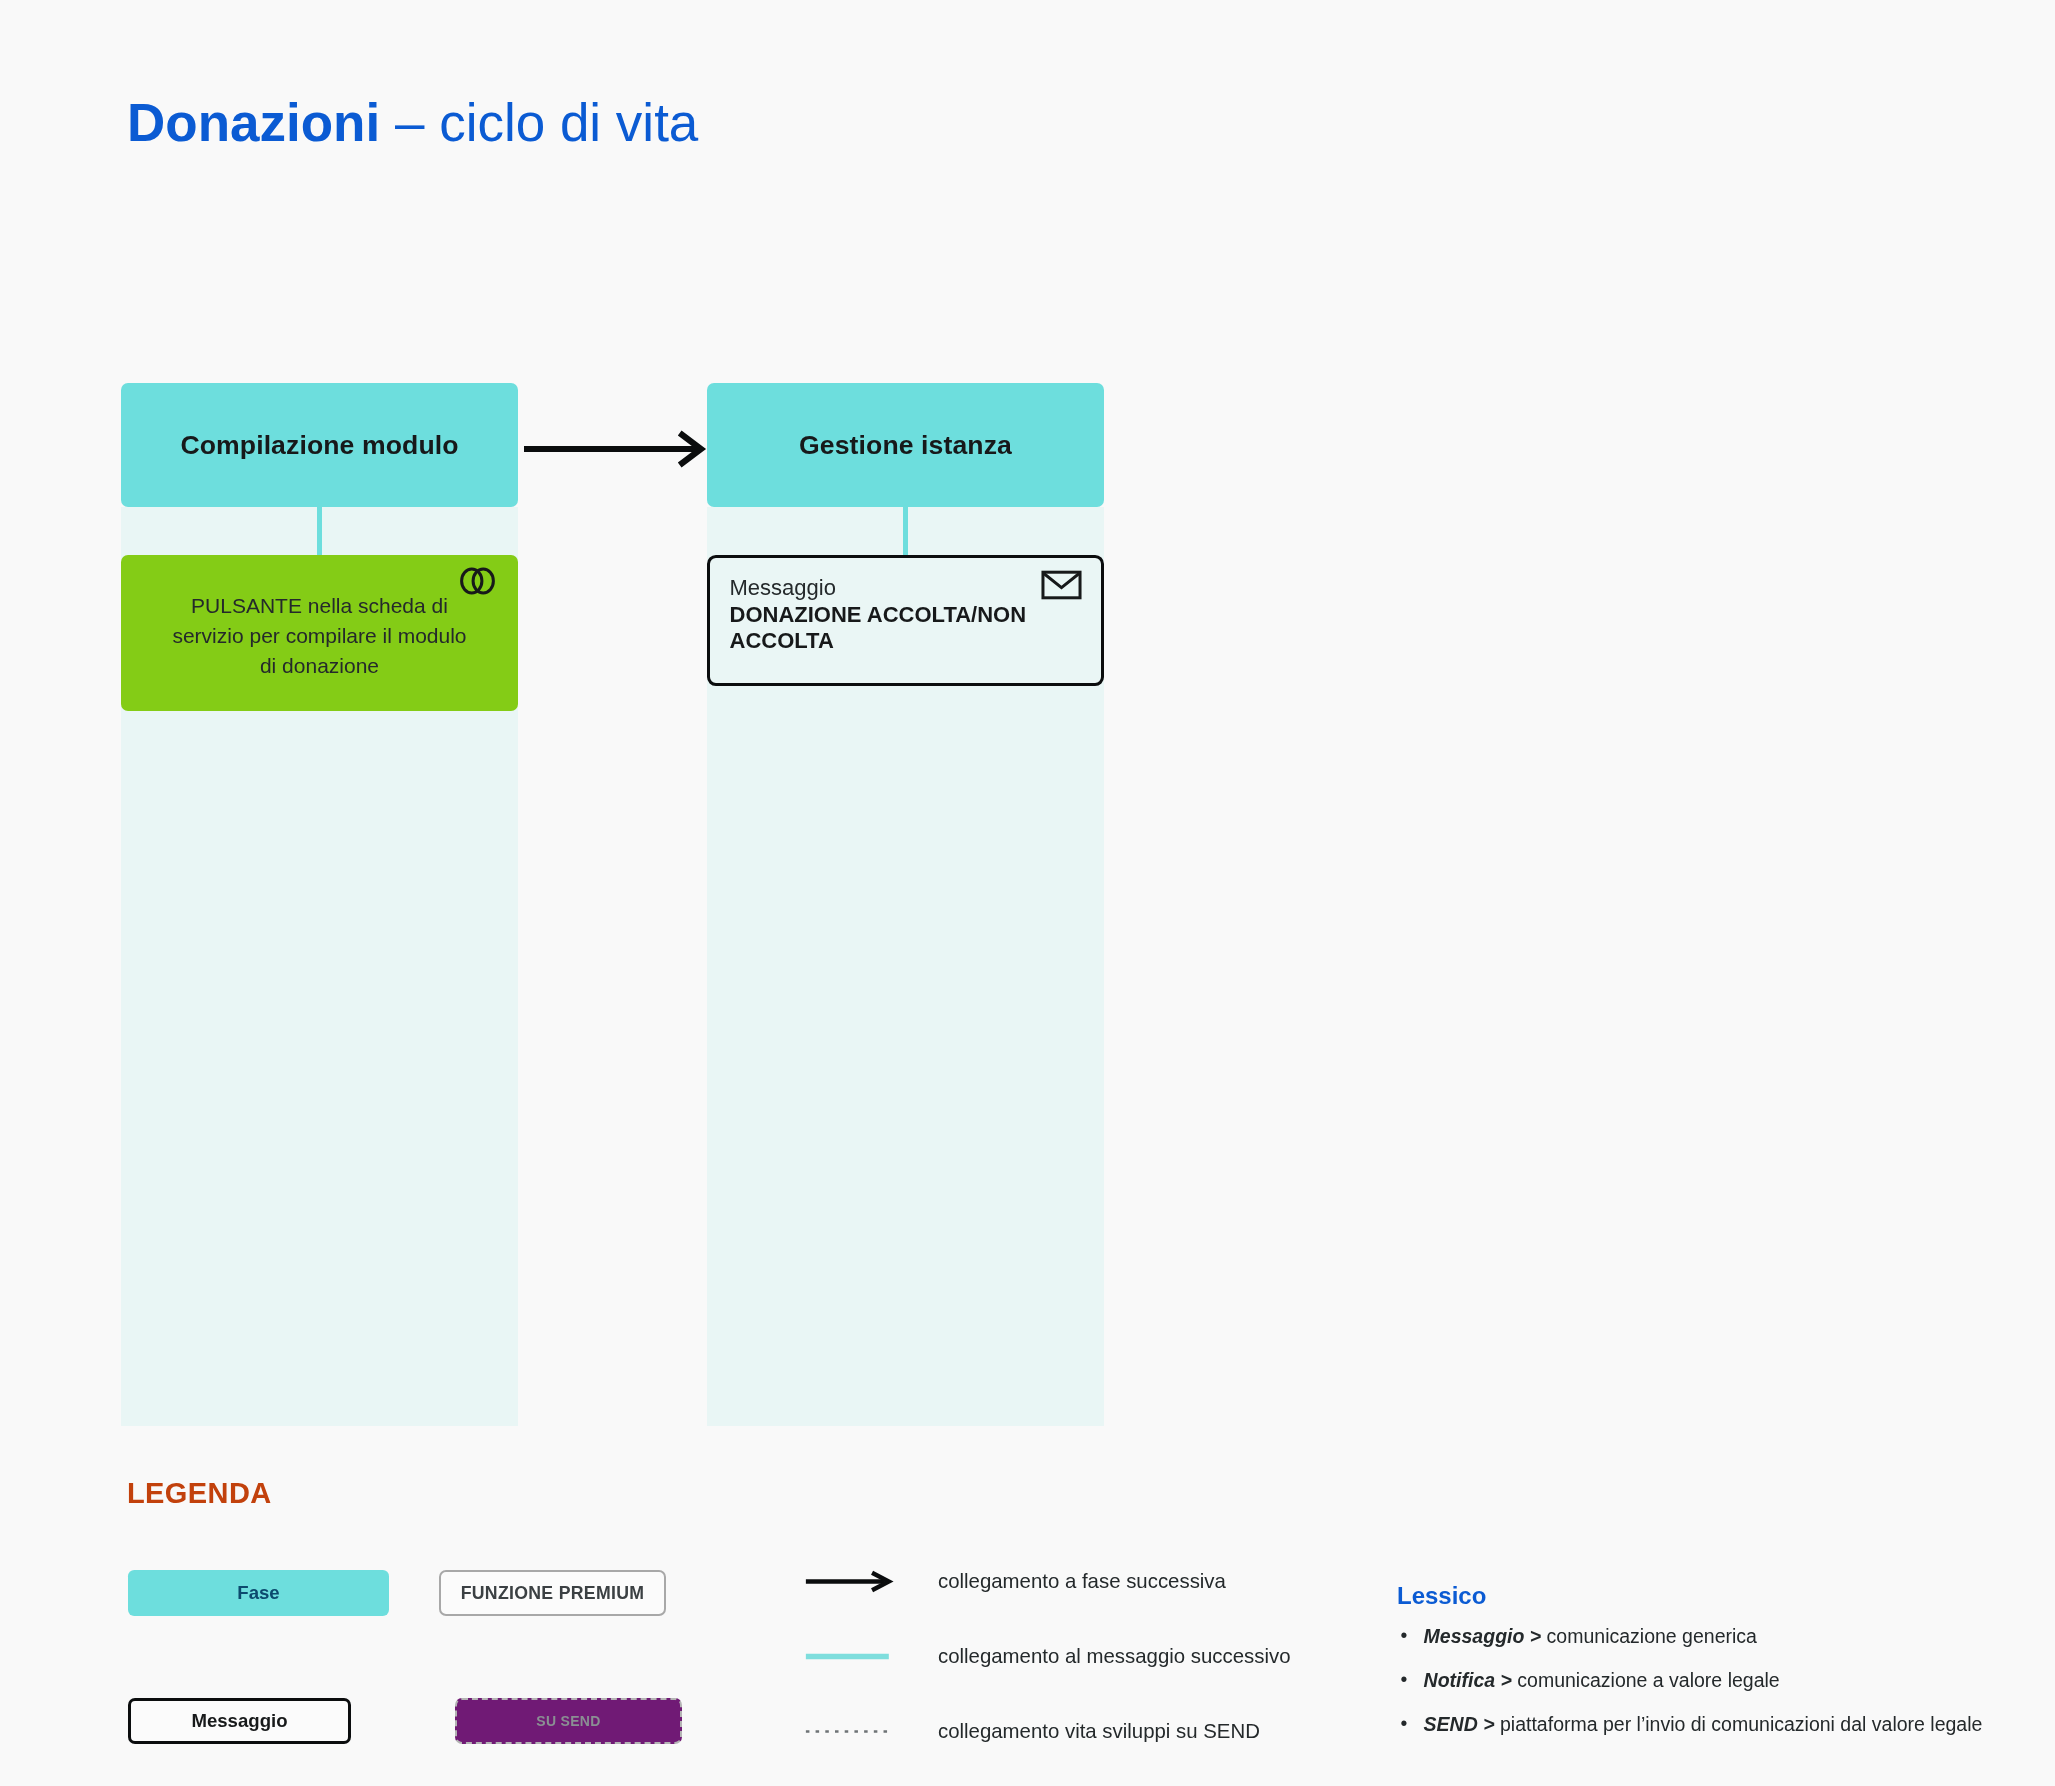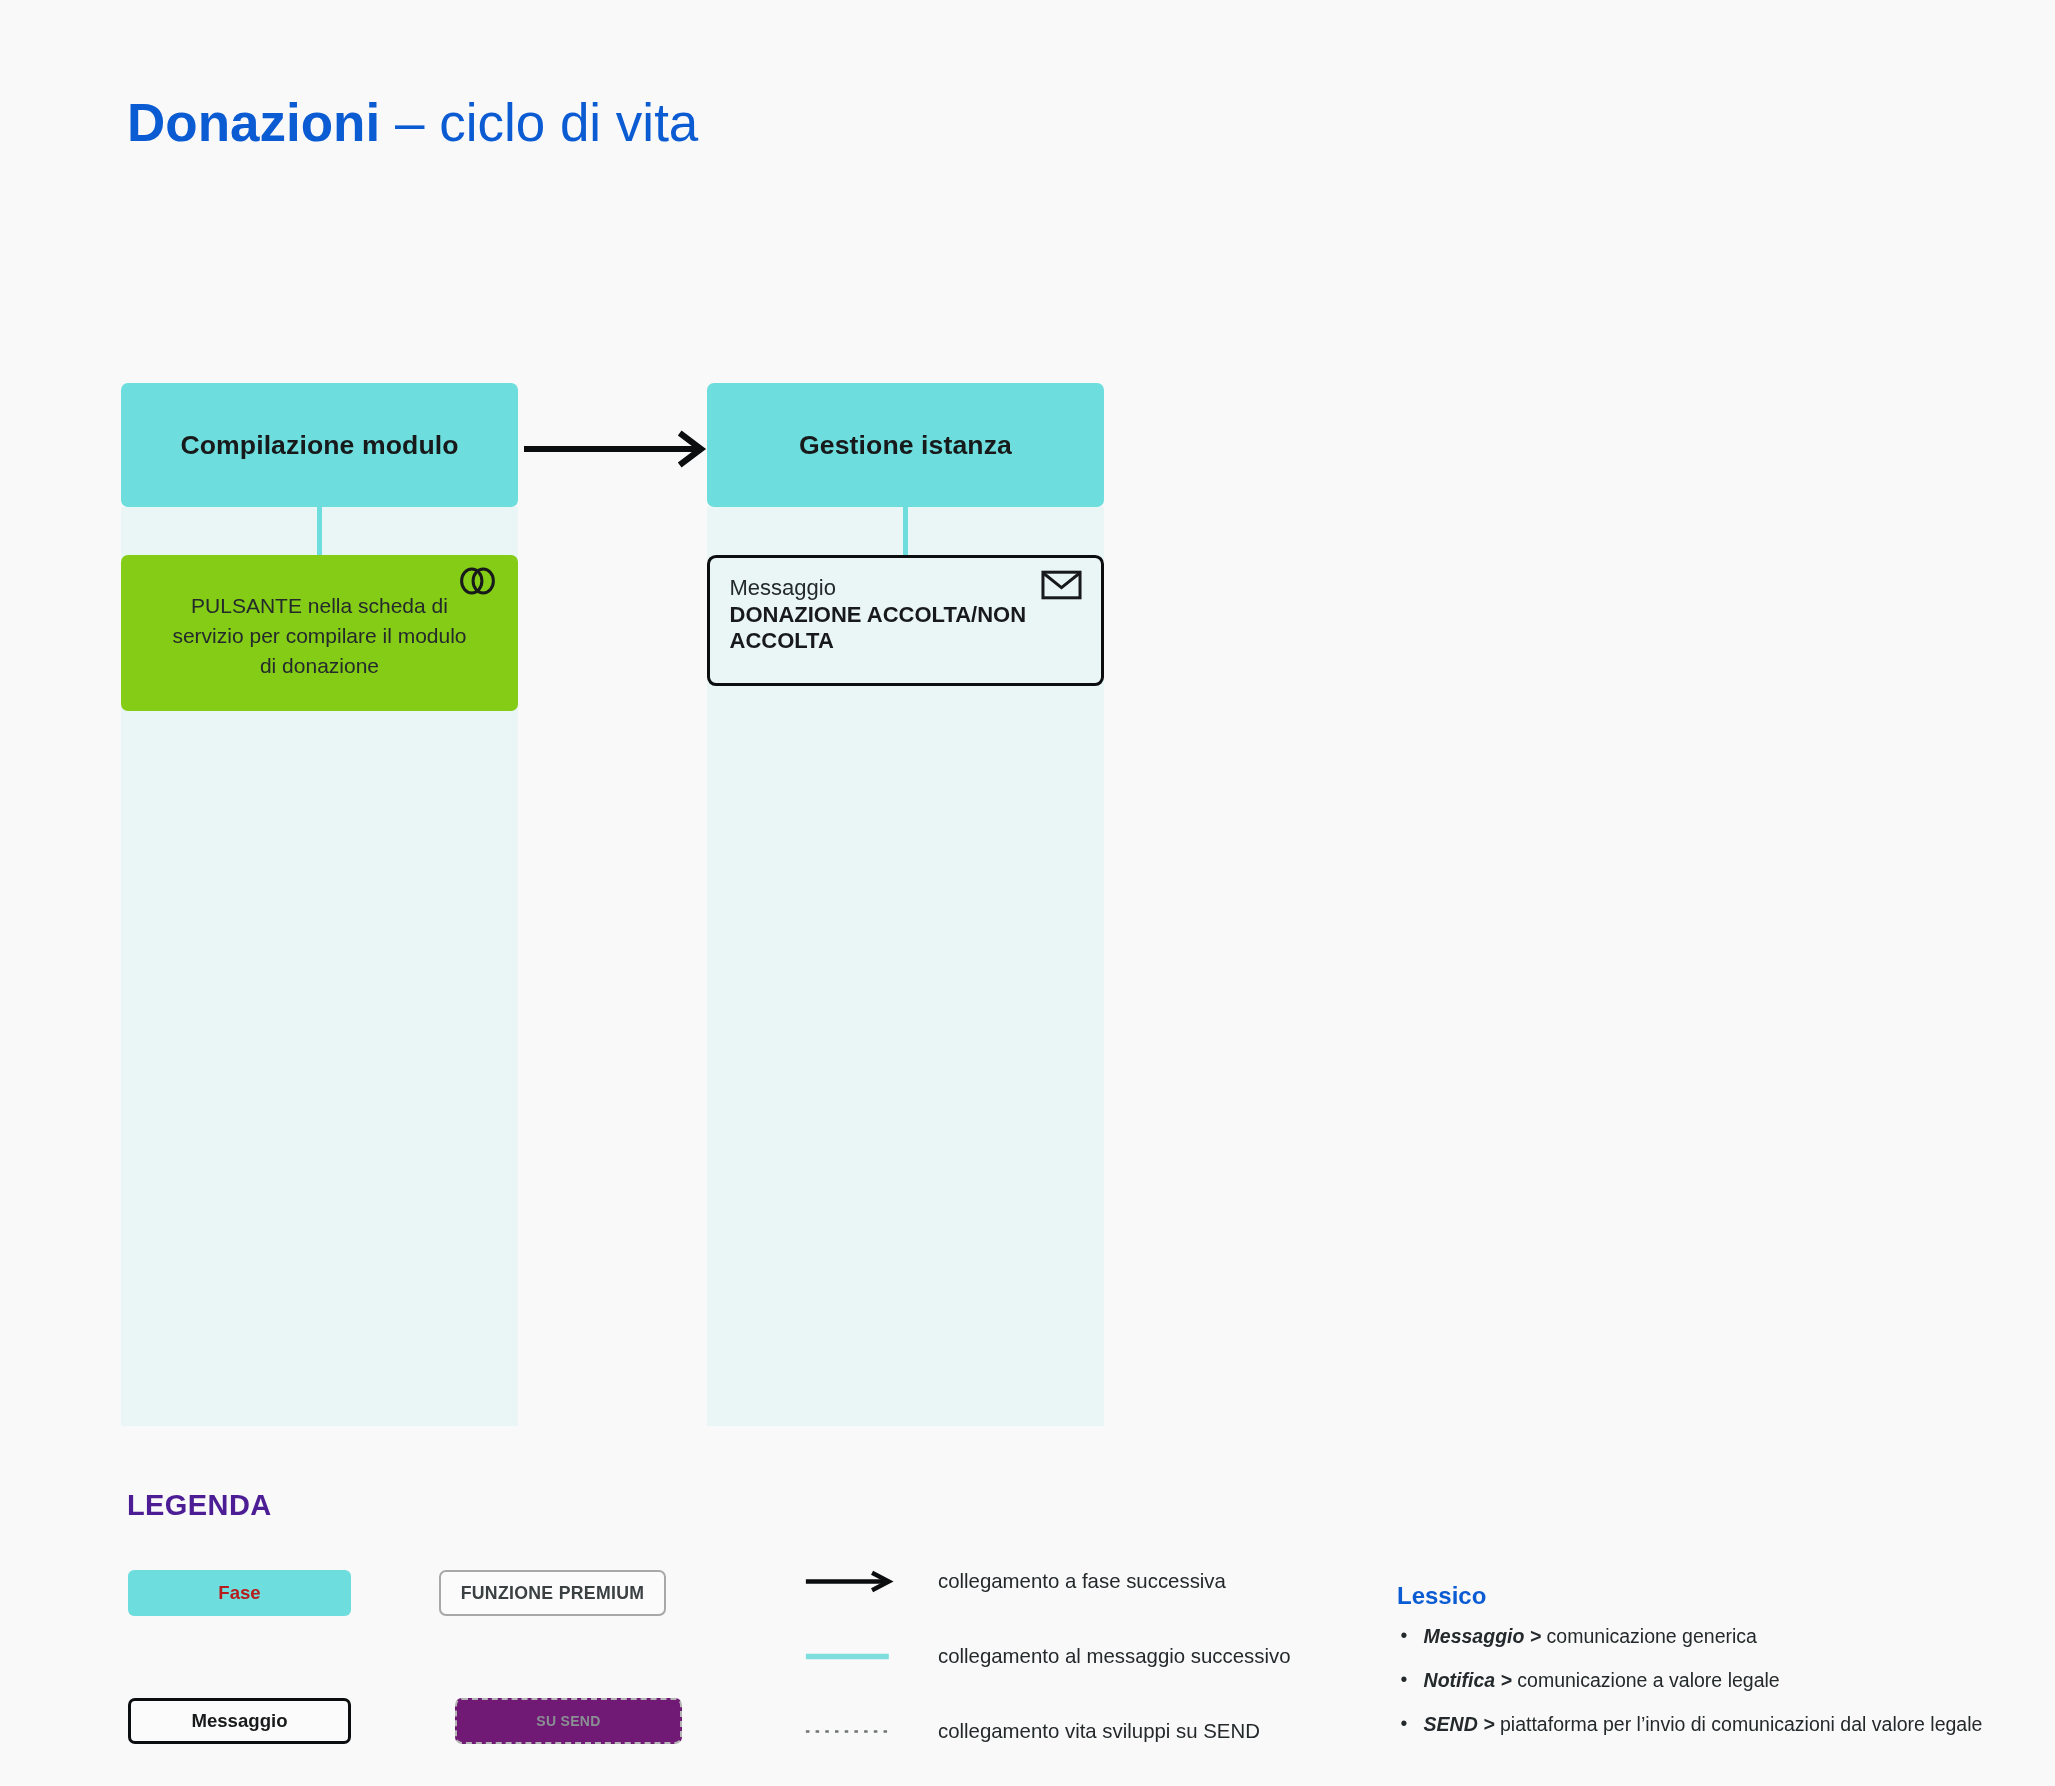--- a/index.html
+++ b/index.html
@@ -144,39 +144,38 @@
     height: 46px;
   }
 
   
   #legend-title {
     position: absolute;
     left: 127px;
     top: 1477px;
     font-size: 29px;
     font-weight: 700;
-    color: #4c1d95;
+    color: #c2410c;
     letter-spacing: 0.4px;
-    margin-top: 12px;
   }
 
   .chip {
     position: absolute;
     height: 46px;
     display: flex;
     align-items: center;
     justify-content: center;
     font-size: 18.6px;
     font-weight: 700;
   }
   #chip-fase {
-    left: 128px; top: 1570px; width: 223px;
+    left: 128px; top: 1570px; width: 261px;
     background: #6ddedd;
     border-radius: 6.2px;
-    color: #b91c1c;
+    color: #0c4a6e;
   }
   #chip-premium {
     left: 439px; top: 1570px; width: 227px;
     background: #fbfbfb;
     border: 2.7px solid #a8a8a8;
     border-radius: 7px;
     color: #3b4043;
     font-size: 17.7px;
     letter-spacing: 0.3px;
   }

